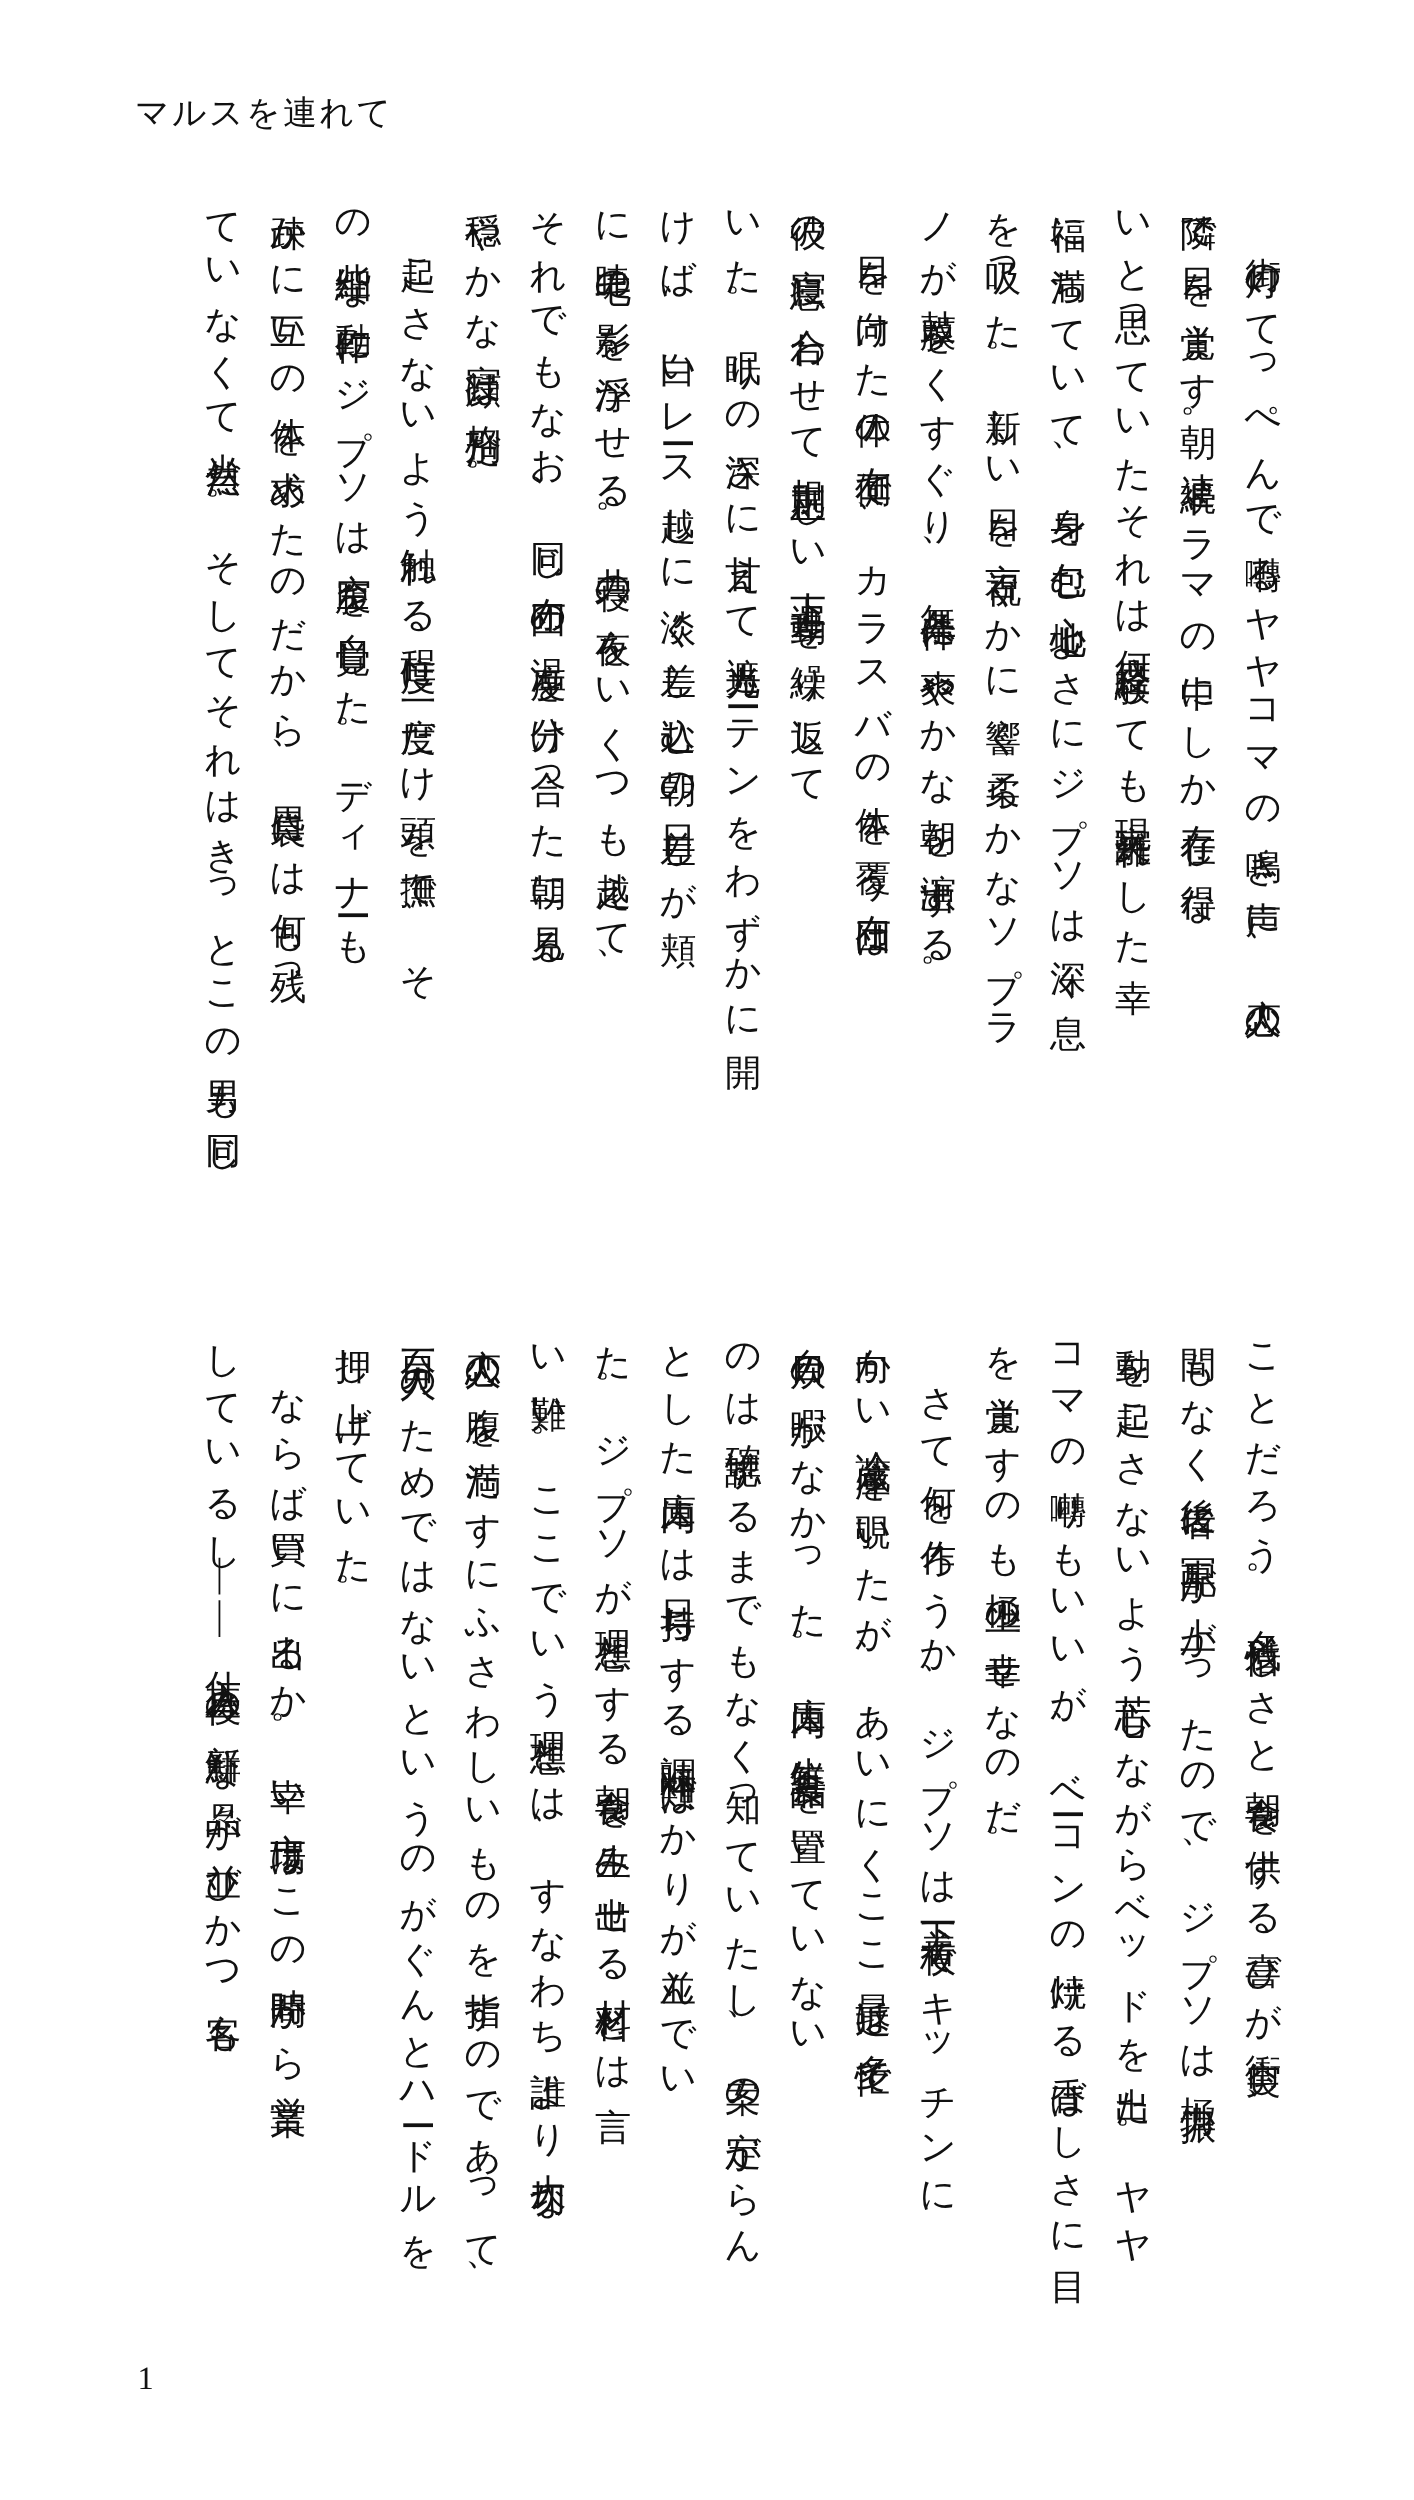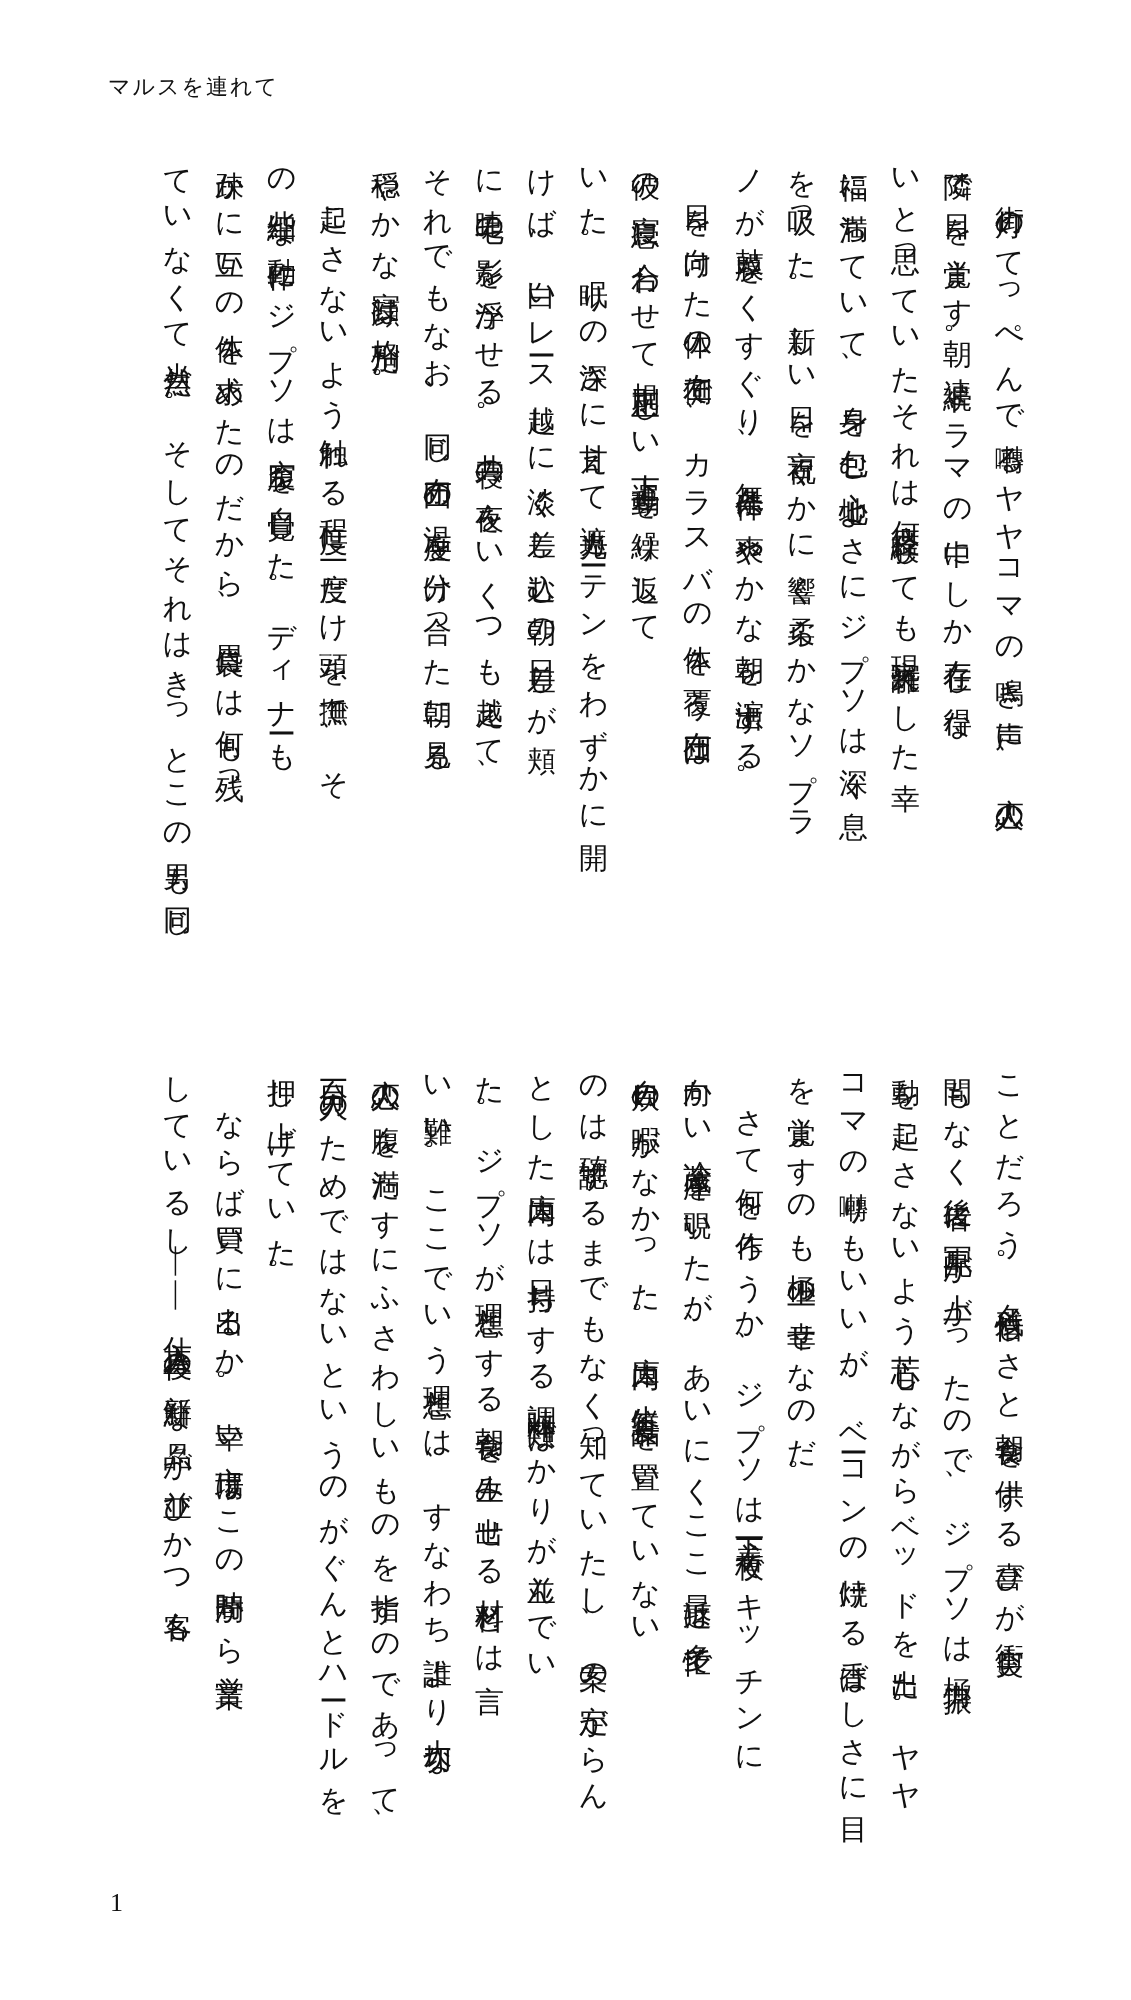--- a/index.html
+++ b/index.html
@@ -12,21 +12,21 @@
     width: 1131px;
     height: 2000px;
     font-family: "Liberation Serif", "DejaVu Serif", serif;
     color: #111111;
     overflow: hidden;
   }
   .doc-title {
     position: absolute;
     left: 108px;
     top: 72px;
-    font-size: 22px;
+    font-size: 27px;
     letter-spacing: 2px;
     white-space: nowrap;
     text-align: center;
   }
   .tier {
     position: absolute;
     right: 95px;
     writing-mode: vertical-rl;
     font-size: 29px;
     line-height: 52px;

